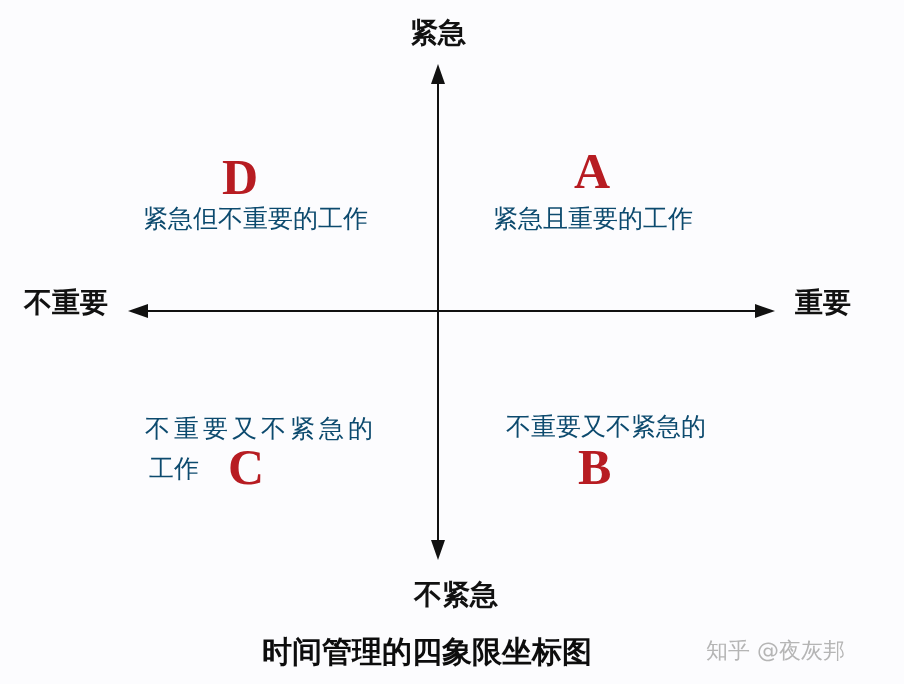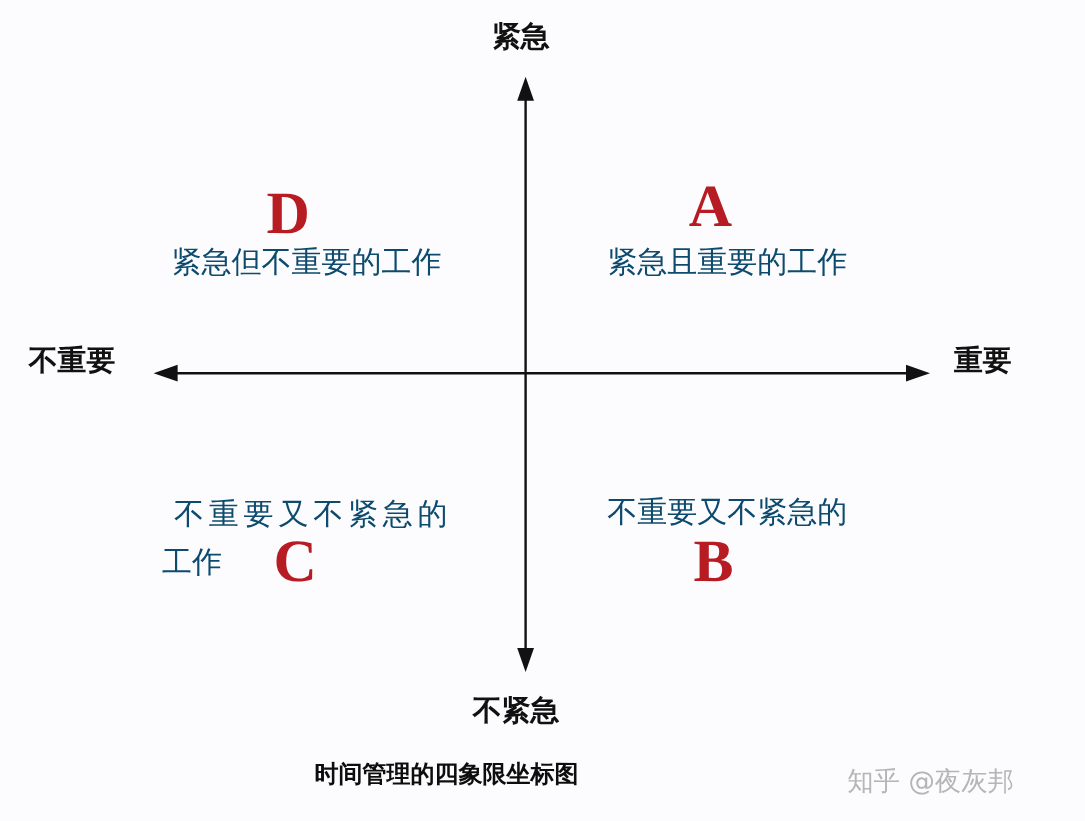--- a/index.html
+++ b/index.html
@@ -12,21 +12,21 @@
       height: 684px;
       position: relative;
       overflow: hidden;
       font-family: "DejaVu Sans", sans-serif;
       color: #111;
     }
     .abs { position: absolute; }
     .axis-label {
       font-family: "DejaVu Sans", sans-serif;
       font-weight: bold;
-      font-size: 24px;
+      font-size: 28px;
       color: #111;
       white-space: nowrap;
     }
     .quad-text {
       font-family: "DejaVu Sans", sans-serif;
       font-size: 25px;
       color: #0c4a6e;
       white-space: nowrap;
       letter-spacing: 0px;
     }
@@ -34,21 +34,21 @@
     .quad-letter {
       font-family: "Liberation Serif", "DejaVu Serif", serif;
       font-weight: bold;
       font-size: 50px;
       color: #b71c22;
       line-height: 1;
     }
     .caption {
       font-family: "DejaVu Sans", sans-serif;
       font-weight: bold;
-      font-size: 20px;
+      font-size: 30px;
       color: #0d0d0d;
       white-space: nowrap;
     }
     .watermark {
       font-family: "DejaVu Sans", sans-serif;
       font-size: 22px;
       color: #b5b5b5;
       white-space: nowrap;
       text-align: right;
     }
@@ -62,32 +62,32 @@
   <line x1="438" y1="78" x2="438" y2="545" stroke="#111" stroke-width="2"></line>
   <polygon points="438,64 431,84 445,84" fill="#111"></polygon>
   <polygon points="438,560 431,540 445,540" fill="#111"></polygon>
 
   <line x1="140" y1="311" x2="762" y2="311" stroke="#111" stroke-width="2"></line>
   <polygon points="128,311 148,304 148,318" fill="#111"></polygon>
   <polygon points="775,311 755,304 755,318" fill="#111"></polygon>
 </svg>
 
 <div class="abs axis-label" style="left:410px; top:14px;">紧急</div>
-<div class="abs axis-label" style="left:394px; top:576px;">不紧急</div>
+<div class="abs axis-label" style="left:414px; top:576px;">不紧急</div>
 <div class="abs axis-label" style="left:24px; top:284px;font-family:Liberation Serif, serif;">不重要</div>
 <div class="abs axis-label" style="left:795px; top:284px;">重要</div>
 
 <div class="abs quad-letter" style="left:222px; top:152px;">D</div>
 <div class="abs quad-text" style="left:143px; top:202px;">紧急但不重要的工作</div>
 
 <div class="abs quad-letter" style="left:574px; top:146px;">A</div>
-<div class="abs quad-text" style="left:506px; top:202px;">紧急且重要的工作</div>
+<div class="abs quad-text" style="left:493px; top:202px;">紧急且重要的工作</div>
 
 <div class="abs quad-text spaced" style="left:145px; top:412px;">不重要又不紧急的</div>
-<div class="abs quad-text" style="left:135px; top:452px;">工作</div>
+<div class="abs quad-text" style="left:149px; top:452px;">工作</div>
 <div class="abs quad-letter" style="left:228px; top:442px;">C</div>
 
 <div class="abs quad-text" style="left:506px; top:410px;">不重要又不紧急的</div>
 <div class="abs quad-letter" style="left:578px; top:442px;">B</div>
 
 <div class="abs caption" style="left:262px; top:632px;">时间管理的四象限坐标图</div>
 
 <div class="abs watermark" style="left:706px; top:636px;">知乎 @夜灰邦</div>
 
 </body></html>

